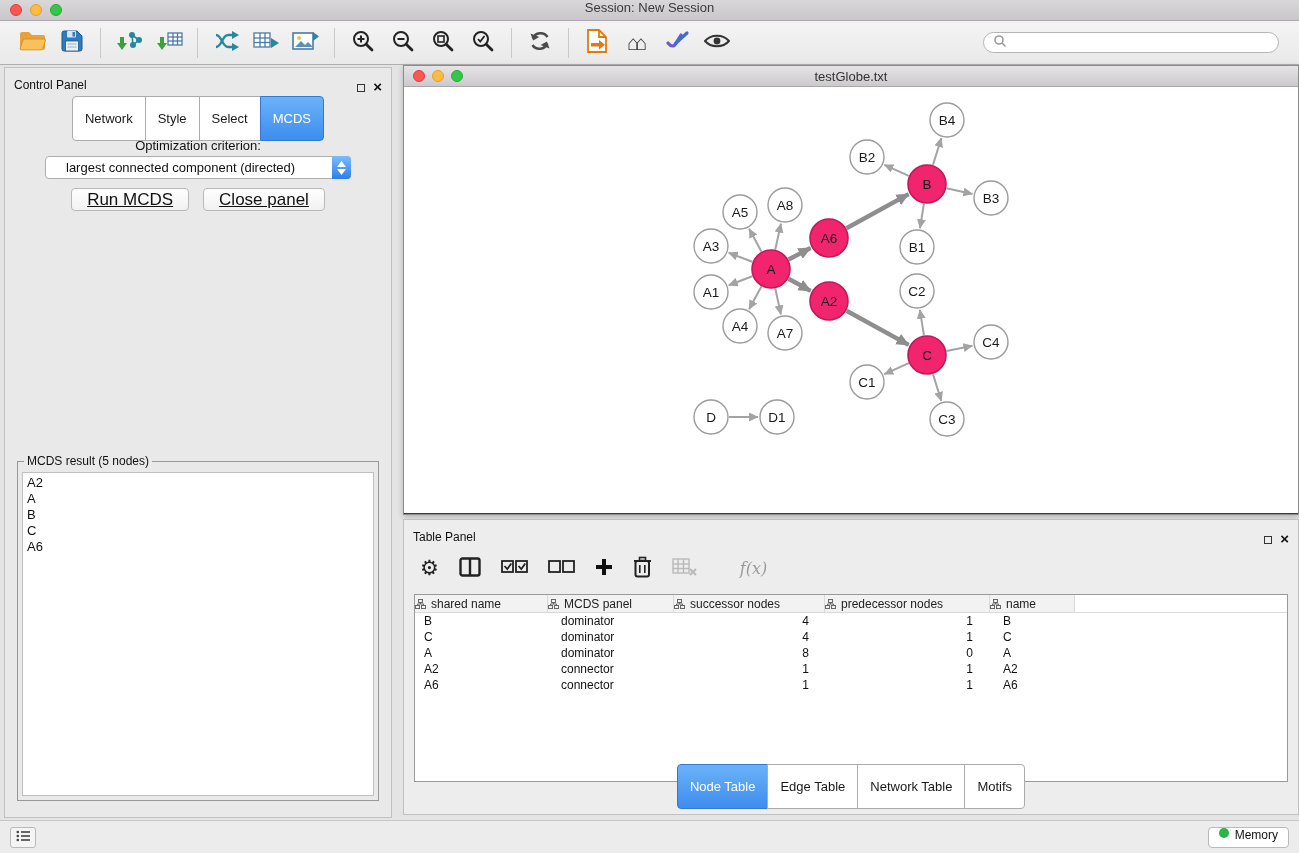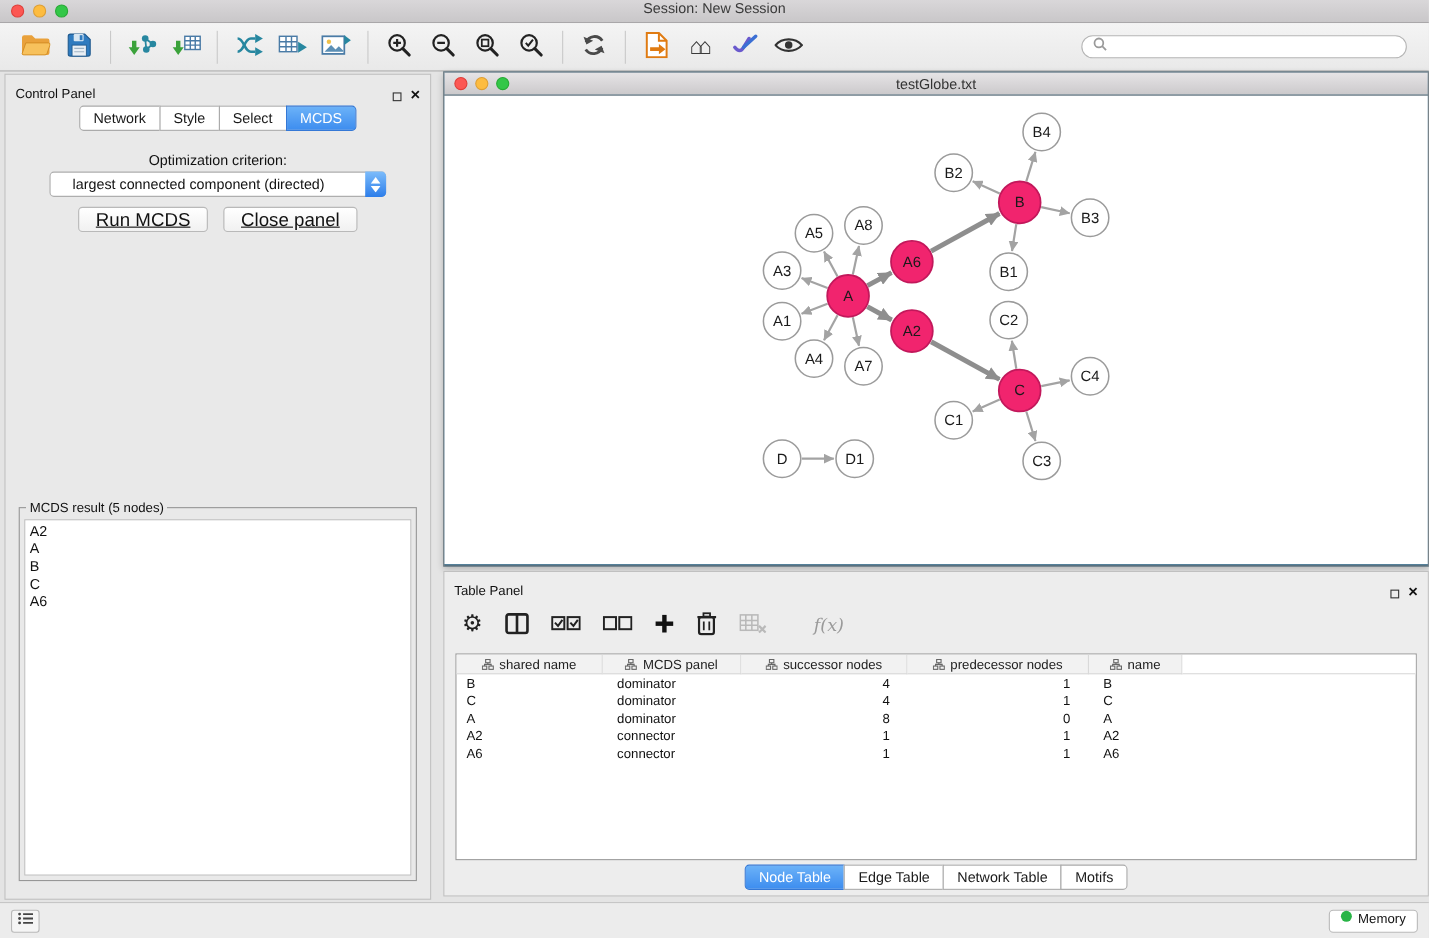--- a/index.html
+++ b/index.html
@@ -31,21 +31,21 @@
     font-family:"Liberation Sans", sans-serif; }
 
   
   .control-panel { position:absolute; left:4px; top:67px; width:388px; height:751px;
     background:#E9E9E9; border:1px solid #C0C0C0; }
   .panel-header { height:24px; display:flex; align-items:flex-end; padding:0 9px; font-size:12px; gap:8px; }
   .panel-header .spacer { flex:1; }
   .float-sq { width:8px; height:8px; border:1.5px solid #333; display:inline-block; }
   .close-x { font-size:15px; font-weight:bold; color:#111; line-height:10px; }
   .tabs { display:flex; justify-content:center; }
-  .tab { background:#fff; border:1px solid #ABABAB; padding:3px 12px; font-size:13px;
+  .tab { background:#fff; border:1px solid #ABABAB; padding:14px 12px; font-size:13px;
     margin-left:-1px; color:#1a1a1a; white-space:nowrap; }
   .tab:first-child { border-radius:4px 0 0 4px; margin-left:0; }
   .tab:last-child { border-radius:0 4px 4px 0; }
   .tab.active { background:linear-gradient(#6CB2F8,#3D8DEF); border-color:#3478D6; color:#fff; }
   .cp-tabs { position:absolute; top:28px; width:100%; }
   .opt-label { position:absolute; top:70px; width:100%; text-align:center; font-size:13px; }
   .dropdown { position:absolute; top:88px; left:50%; transform:translateX(-50%); width:306px; height:23px;
     background:#fff; border:1px solid #AEAEAE; border-radius:4px; display:flex; align-items:center; }
   .dd-value { flex:1; font-size:13px; padding-left:20px; white-space:nowrap; overflow:hidden; }
   .dd-stepper { width:19px; height:23px; margin:-1px; border-radius:0 4px 4px 0;
@@ -73,21 +73,21 @@
   
   .table-panel { position:absolute; left:403px; top:519px; width:896px; height:296px;
     background:#EDEDED; border:1px solid #C0C0C0; }
   .tp-toolbar { position:absolute; top:28px; left:16px; height:40px; display:flex; align-items:center; gap:20px; }
   .tpi { display:flex; align-items:center; justify-content:center; background:none; border:none; }
   .gear { font-size:21px; color:#222; line-height:20px; }
   .fx { font-family:"DejaVu Serif", serif; font-style:italic; color:#9a9a9a; font-size:16px;margin-left:23px; }
   .table-wrap { position:absolute; left:10px; right:10px; top:74px; bottom:32px;
     background:#fff; border:1px solid #9A9A9A; overflow:hidden; }
   .thead { display:flex; }
-  .th { display:flex; align-items:center; justify-content:center; gap:5px;
+  .th { display:flex; align-items:center; gap:5px;
     border-right:1px solid #D9D9D9; border-bottom:1px solid #D9D9D9;
     background:#F2F2F2; height:18px; font-size:12px; color:#222; }
   .th.colF { background:#fff; border-right:none; }
   .tr { display:flex; }
   .td { height:16px; line-height:16px; font-size:12px; color:#111; white-space:nowrap; }
   .col0 { width:133px; } .col1 { width:126px; } .col2 { width:151px; }
   .col3 { width:165px; } .col4 { width:85px; } .colF { flex:1; }
   .td.col0 { padding-left:9px; } .td.col1 { padding-left:13px; }
   .td.col2 { text-align:right; padding-right:16px; }
   .td.col3 { text-align:right; padding-right:17px; }

